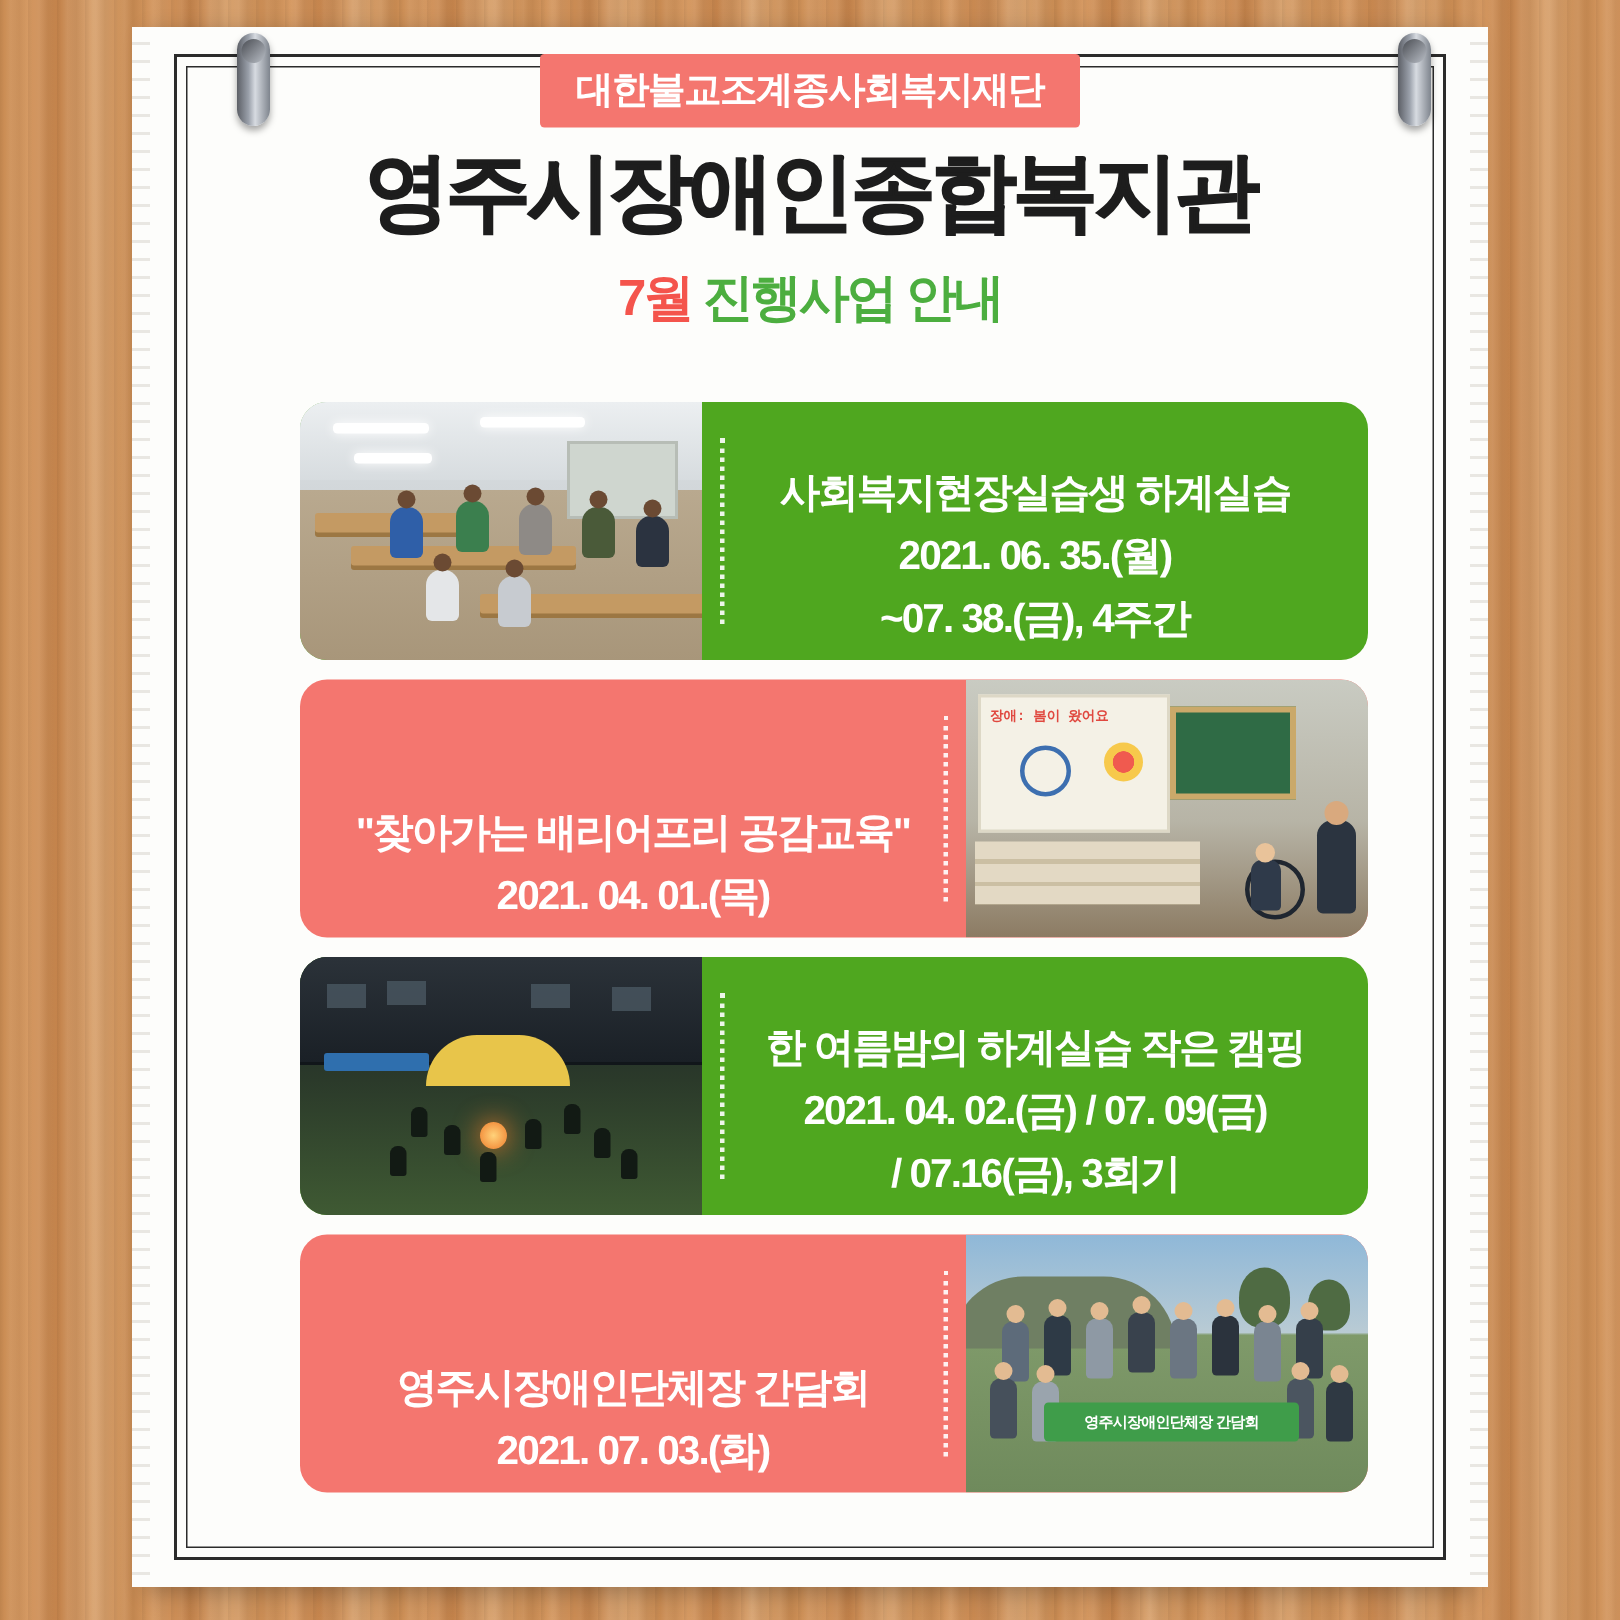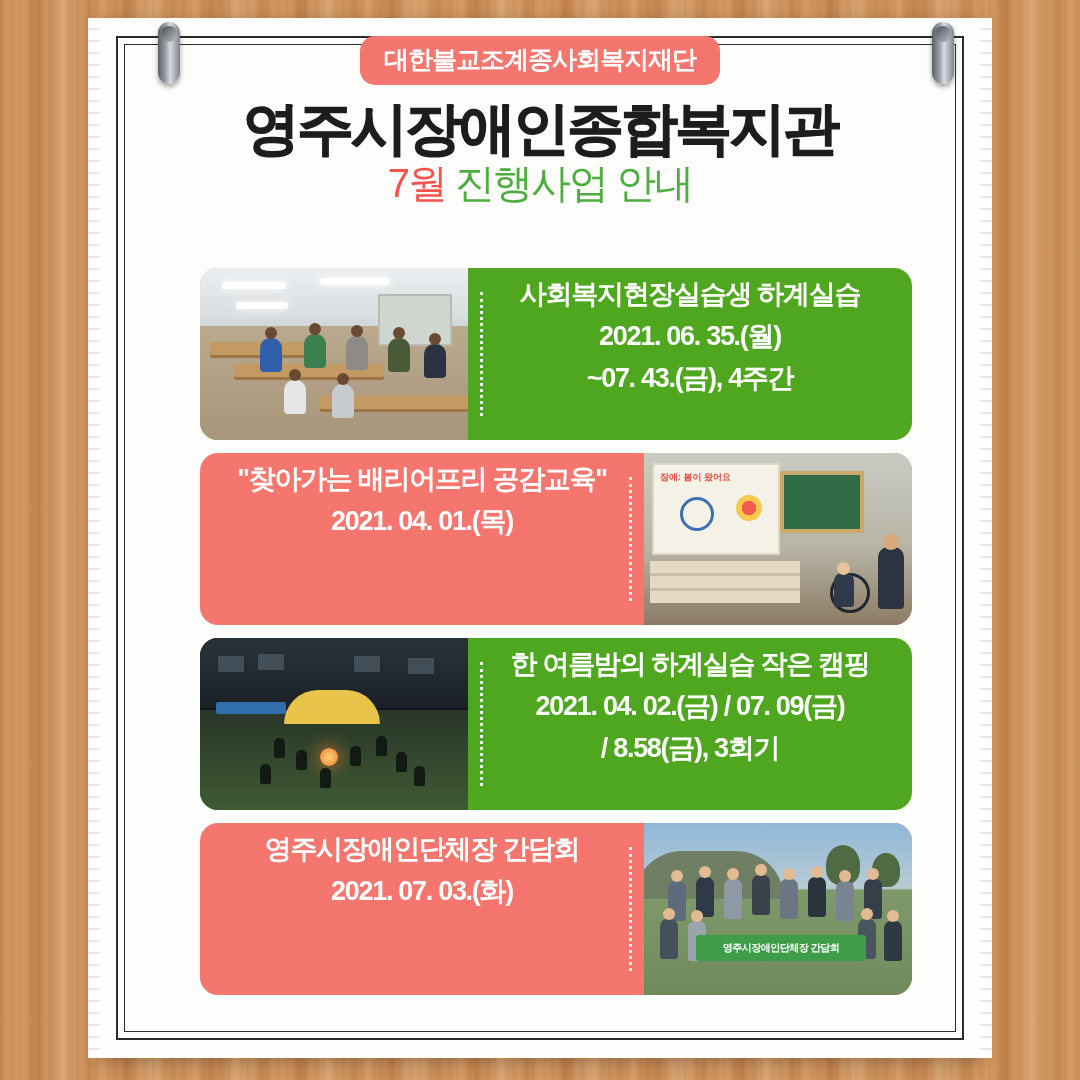--- a/index.html
+++ b/index.html
@@ -87,35 +87,35 @@
     text-align: center;
   }
   .badge {
     display: inline-block;
     background: #f4766f;
     color: #ffffff;
     font-size: 25px;
     font-weight: bold;
     letter-spacing: -1px;
     padding: 7px 24px 9px;
-    border-radius: 15px;
+    border-radius: 3px;
   }
   .title-main {
     margin-top: 12px;
     font-size: 57px;
     font-weight: bold;
     letter-spacing: -3px;
     color: #1d1d1d;
     line-height: 1.1;
     -webkit-text-stroke: 1px #1d1d1d;
   }
   .title-sub {
-    margin-top: 0;
-    font-size: 40px;
-    font-weight: normal;
+    margin-top: 20px;
+    font-size: 34px;
+    font-weight: bold;
     letter-spacing: -2px;
     line-height: 1.15;
     color: #4cae3f;
   }
   .title-sub .accent { color: #f4544c; }
 
   
   .cards {
     position: absolute;
     left: 200px;
@@ -139,21 +139,21 @@
   .card-photo {
     width: 268px;
     flex: 0 0 268px;
     position: relative;
     overflow: hidden;
   }
   .card-text {
     flex: 1 1 auto;
     display: flex;
     flex-direction: column;
-    justify-content: flex-start;
+    justify-content: flex-end;
     align-items: center;
     color: #ffffff;
     text-align: center;
     padding: 6px 14px;
     position: relative;
   }
   .card-text .line {
     font-size: 27px;
     font-weight: bold;
     letter-spacing: -1.3px;
@@ -200,21 +200,21 @@
   }
   .ph1 .person {
     position: absolute; width: 22px; height: 34px; border-radius: 10px 10px 4px 4px;
   }
   .ph1 .person::before {
     content:""; position:absolute; left:5px; top:-11px; width:12px; height:12px;
     border-radius:50%; background:#6b4a33;
   }
 
   
-  .ph2 { background: linear-gradient(180deg,#c9cbc2 0%, #b7b4a6 55%, #8c7b63 100%); }
+  .ph2 { background: linear-gradient(180deg,#c9cbc2 0%, #b7b4a6 55%, #8c7b63 100%); font-family: Liberation Mono, monospace; }
   .ph2 .slide {
     position: absolute; left: 8px; top: 10px; width: 128px; height: 92px;
     background: #f4f1e6; border: 2px solid #ddd8c6;
   }
   .ph2 .slide .s-title {
     position:absolute; left:6px; top:6px; font-size:9px; color:#e0483f; font-weight:bold;
     white-space: nowrap;
   }
   .ph2 .slide .wheel {
     position:absolute; left:26px; top:32px; width:34px; height:34px;
@@ -348,21 +348,21 @@
           <div class="person" style="left:146px; top:68px; background:#8e8a86;"></div>
           <div class="person" style="left:188px; top:70px; background:#4a5a39;"></div>
           <div class="person" style="left:224px; top:76px; background:#2b3340;"></div>
           <div class="person" style="left:84px; top:112px; background:#e4e6e8;"></div>
           <div class="person" style="left:132px; top:116px; background:#c7cbd0;"></div>
         </div>
       </div>
       <div class="card-text">
         <div class="line">사회복지현장실습생 하계실습</div>
         <div class="line">2021. 06. 35.(월)</div>
-        <div class="line">~07. 43.(금), 4주간</div>
+        <div class="line">~07. 38.(금), 4주간</div>
       </div>
     </div>
 
     <div class="card red img-right">
       <div class="card-photo">
         <div class="ph ph2">
           <div class="slide">
             <div class="s-title">장애: 봄이 왔어요</div>
             <div class="wheel"></div>
             <div class="flower"></div>
@@ -397,21 +397,21 @@
           <div class="p" style="left:176px; bottom:54px;"></div>
           <div class="p" style="left:196px; bottom:38px;"></div>
           <div class="p" style="left:60px;  bottom:26px;"></div>
           <div class="p" style="left:120px; bottom:22px;"></div>
           <div class="p" style="left:214px; bottom:24px;"></div>
         </div>
       </div>
       <div class="card-text">
         <div class="line">한 여름밤의 하계실습 작은 캠핑</div>
         <div class="line">2021. 04. 02.(금) / 07. 09(금)</div>
-        <div class="line">/ 8.58(금), 3회기</div>
+        <div class="line">/ 07.16(금), 3회기</div>
       </div>
     </div>
 
     <div class="card red img-right">
       <div class="card-photo">
         <div class="ph ph4">
           <div class="hill"></div>
           <div class="tree" style="left:182px;"></div>
           <div class="tree" style="left:228px; top:30px; width:28px; height:34px;"></div>
           <div class="row-p" style="left:24px;  top:58px; background:#5d6b7a;"></div>

